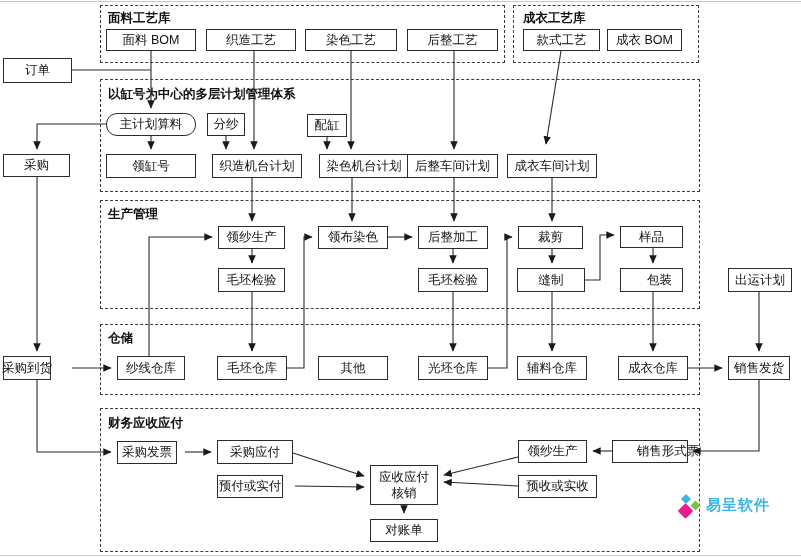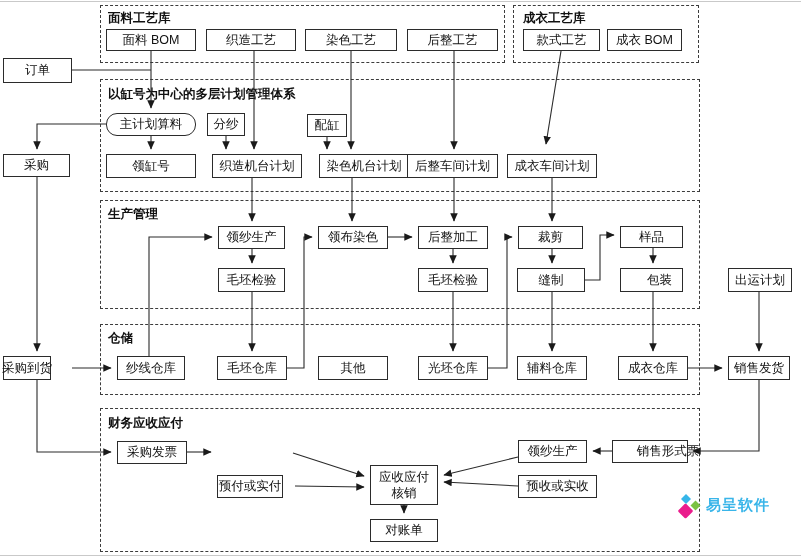--- a/index.html
+++ b/index.html
@@ -125,21 +125,22 @@
   <div class="node" style="left:728px;top:268px;width:64px;height:24px;">出运计划</div>
 
   <div class="node" style="left:117px;top:356px;width:68px;height:24px;">纱线仓库</div>
   <div class="node" style="left:217px;top:356px;width:70px;height:24px;">毛坯仓库</div>
   <div class="node" style="left:318px;top:356px;width:70px;height:24px;">其他</div>
   <div class="node" style="left:418px;top:356px;width:70px;height:24px;">光坯仓库</div>
   <div class="node" style="left:517px;top:356px;width:70px;height:24px;">辅料仓库</div>
   <div class="node" style="left:618px;top:356px;width:70px;height:24px;">成衣仓库</div>
   <div class="node" style="left:728px;top:356px;width:62px;height:24px;">销售发货</div>
 
-  <div class="node" style="left:117px;top:441px;width:70px;height:23px;">采购发票</div>
+  <div class="node" style="left:117px;top:441px;width:60px;height:23px;">采购发票</div>
+  <div class="node" style="left:217px;top:440px;width:76px;height:24px;">采购应付</div>
   <div class="node" style="left:217px;top:475px;width:66px;height:23px;">预付或实付</div>
   <div class="node two-line" style="left:370px;top:465px;width:68px;height:40px;">
     <span>应收应付</span>
     <span>核销</span>
   </div>
   <div class="node" style="left:370px;top:519px;width:68px;height:23px;">对账单</div>
   <div class="node" style="left:518px;top:440px;width:69px;height:23px;">领纱生产</div>
   <div class="node" style="left:518px;top:475px;width:79px;height:23px;">预收或实收</div>
   <div class="node" style="left:612px;top:440px;width:76px;height:23px;padding-left:36px;">销售形式票</div>
 

